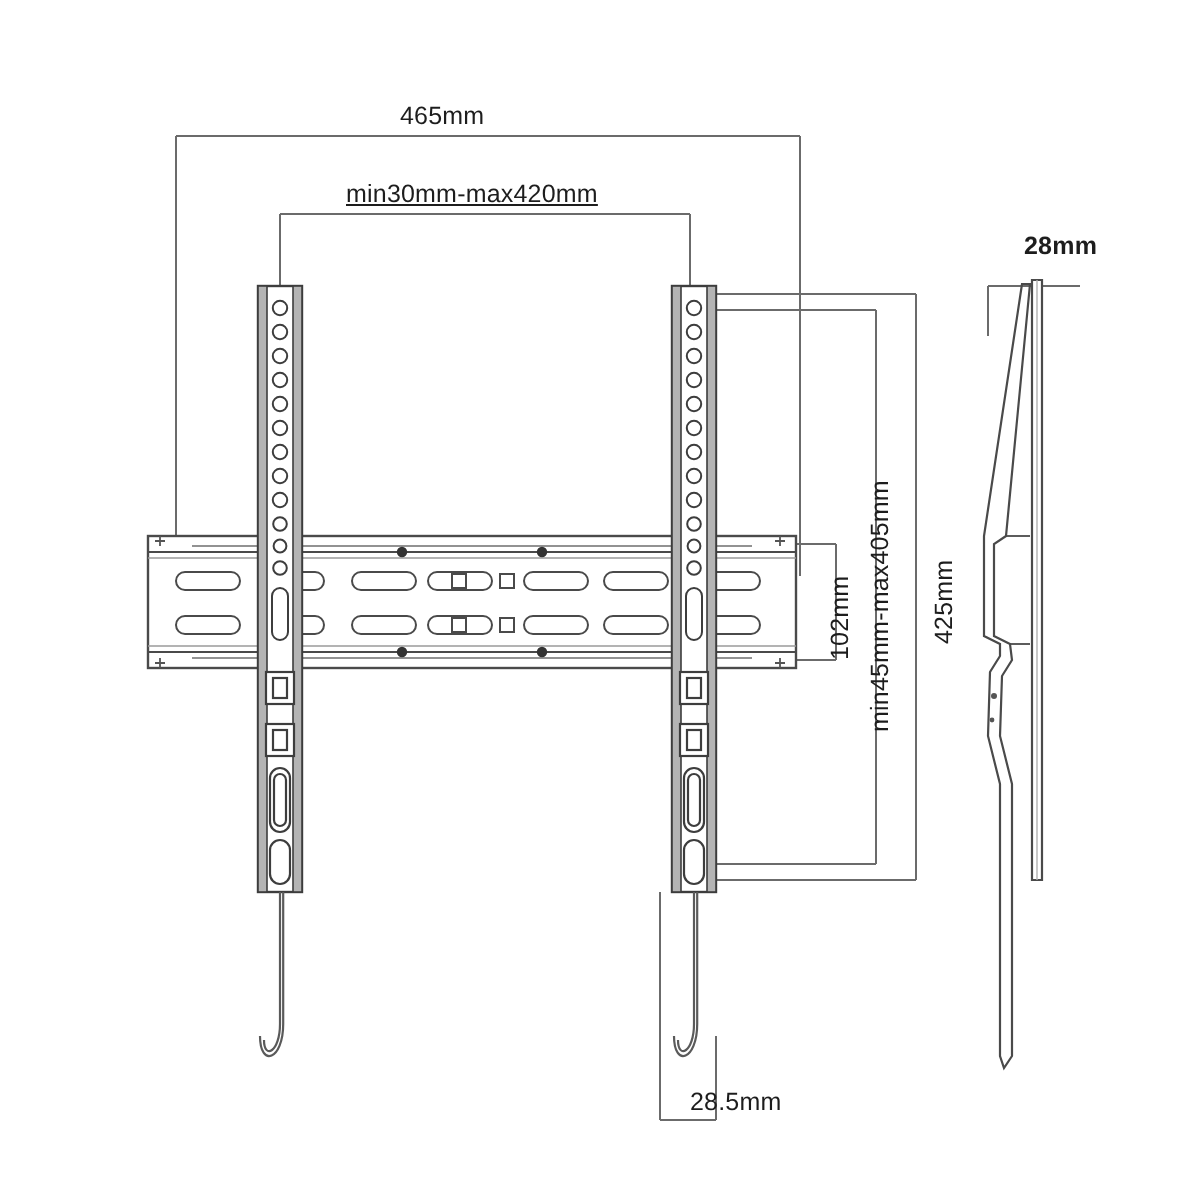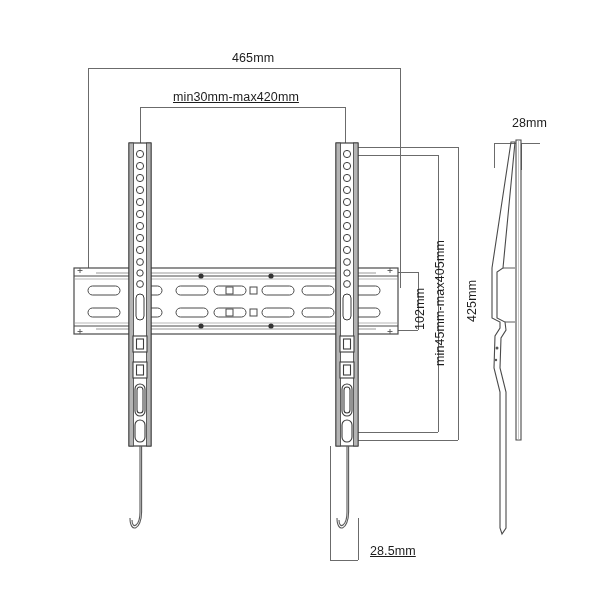--- a/index.html
+++ b/index.html
@@ -231,25 +231,25 @@
                L492,268
                L511,142 Z"></path>
       <path d="M503,268 L515,268" stroke-width="0.9"></path>
       <path d="M505,322 L515,322" stroke-width="0.9"></path>
       <circle cx="497" cy="348" r="1.5" fill="#555" stroke="none"></circle>
       <circle cx="496" cy="360" r="1.2" fill="#555" stroke="none"></circle>
     </g>
   </g>
 </svg>
 
-<div class="dim-label" style="left:232px;top:52px;">465mm</div>
+<div class="dim-label" style="left:200px;top:52px;">465mm</div>
 
 <div class="dim-label" style="left:173px;top:91px;text-decoration:underline;">min30mm-max420mm</div>
 
 <div class="dim-label vert" style="left:466px;top:322px;transform:rotate(-90deg);">425mm</div>
 
 <div class="dim-label vert" style="left:434px;top:366px;transform:rotate(-90deg);">min45mm-max405mm</div>
 
 <div class="dim-label vert" style="left:414px;top:330px;transform:rotate(-90deg);">102mm</div>
 
-<div class="dim-label" style="left:370px;top:545px;text-decoration:underline;">28.5mm</div>
-
-<div class="dim-label" style="left:512px;top:117px;">28mm</div>
+<div class="dim-label" style="left:345px;top:545px;">28.5mm</div>
+
+<div class="dim-label" style="left:512px;top:117px;font-weight:bold;">28mm</div>
 
 </body></html>

